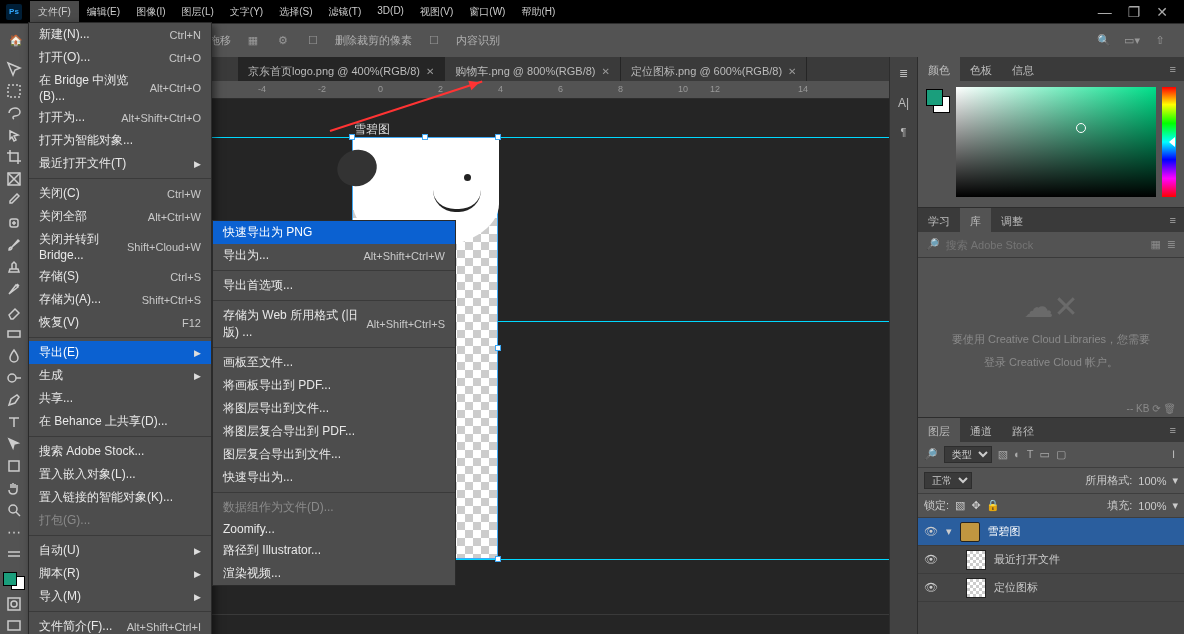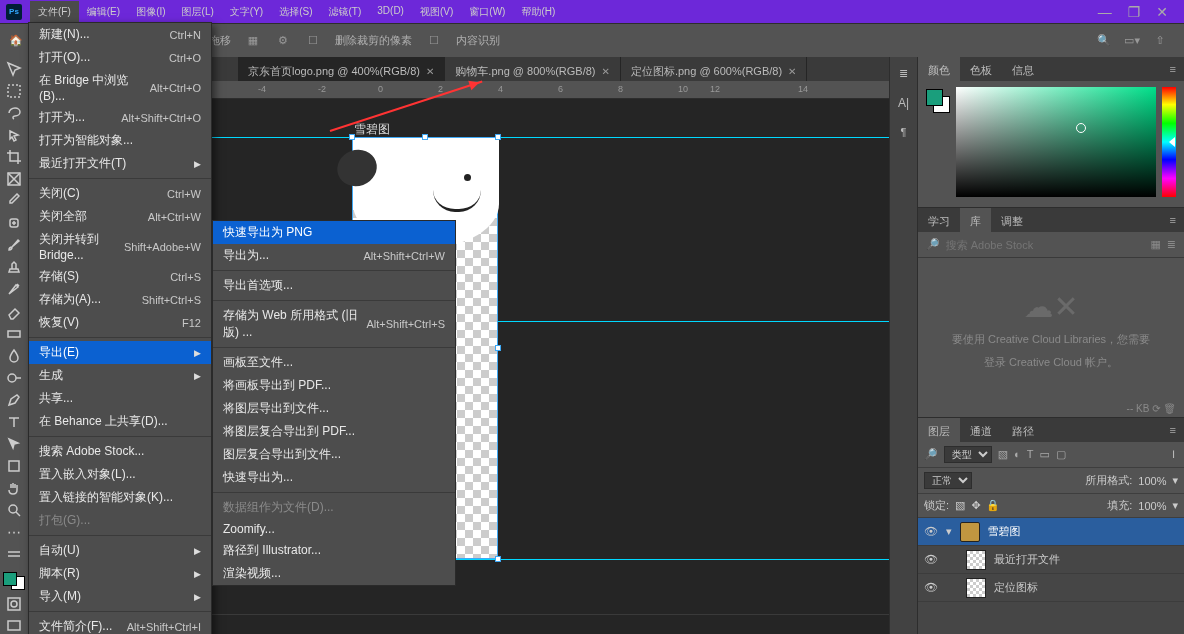--- a/index.html
+++ b/index.html
@@ -1,19 +1,19 @@
 <!DOCTYPE html>
 <html><head>
 <meta charset="utf-8">
 <style>
   * { margin: 0; padding: 0; box-sizing: border-box; font-family: "Microsoft YaHei", Arial, sans-serif; user-select: none; }
   body { background: #323232; color: #ccc; width: 1184px; height: 634px; overflow: hidden; position: relative; font-size: 11px; }
   
   
-  .menubar { height: 23px; background: #6d28d9; display: flex; align-items: center; padding: 0 6px; gap: 0; }
+  .menubar { height: 23px; background: #000000; display: flex; align-items: center; padding: 0 6px; gap: 0; }
   .ps-logo { width: 16px; height: 16px; background: #001e36; border-radius: 2px; display: flex; align-items: center; justify-content: center; margin-right: 8px; color: #31a8ff; font-weight: bold; font-size: 8px; }
   .menubar-item { padding: 4px 8px; cursor: default; font-size: 10px; }
   .menubar-item.active { background: #4b4b4b; }
   .win-ctrl { margin-left: auto; display: flex; gap: 16px; align-items: center; padding-right: 10px; color: #aaa; }
   .win-ctrl span { cursor: pointer; font-size: 14px; }
 
   
   .options-bar { height: 34px; background: #535353; border-top: 1px solid #2d2d2d; display: flex; align-items: center; padding: 0 8px; gap: 14px; color: #b0b0b0; font-size: 11px; }
   .opt-icon { width: 16px; height: 16px; display: inline-flex; align-items: center; justify-content: center; color: #999; }
   .sep-v { width: 1px; height: 20px; background: #3a3a3a; }
@@ -501,21 +501,21 @@
     <div class="dd-item">
       <span>关闭(C)</span>
       <span class="dd-short">Ctrl+W</span>
     </div>
     <div class="dd-item">
       <span>关闭全部</span>
       <span class="dd-short">Alt+Ctrl+W</span>
     </div>
     <div class="dd-item">
       <span>关闭并转到 Bridge...</span>
-      <span class="dd-short">Shift+Adobe+W</span>
+      <span class="dd-short">Shift+Cloud+W</span>
     </div>
     <div class="dd-item">
       <span>存储(S)</span>
       <span class="dd-short">Ctrl+S</span>
     </div>
     <div class="dd-item">
       <span>存储为(A)...</span>
       <span class="dd-short">Shift+Ctrl+S</span>
     </div>
     <div class="dd-item">

